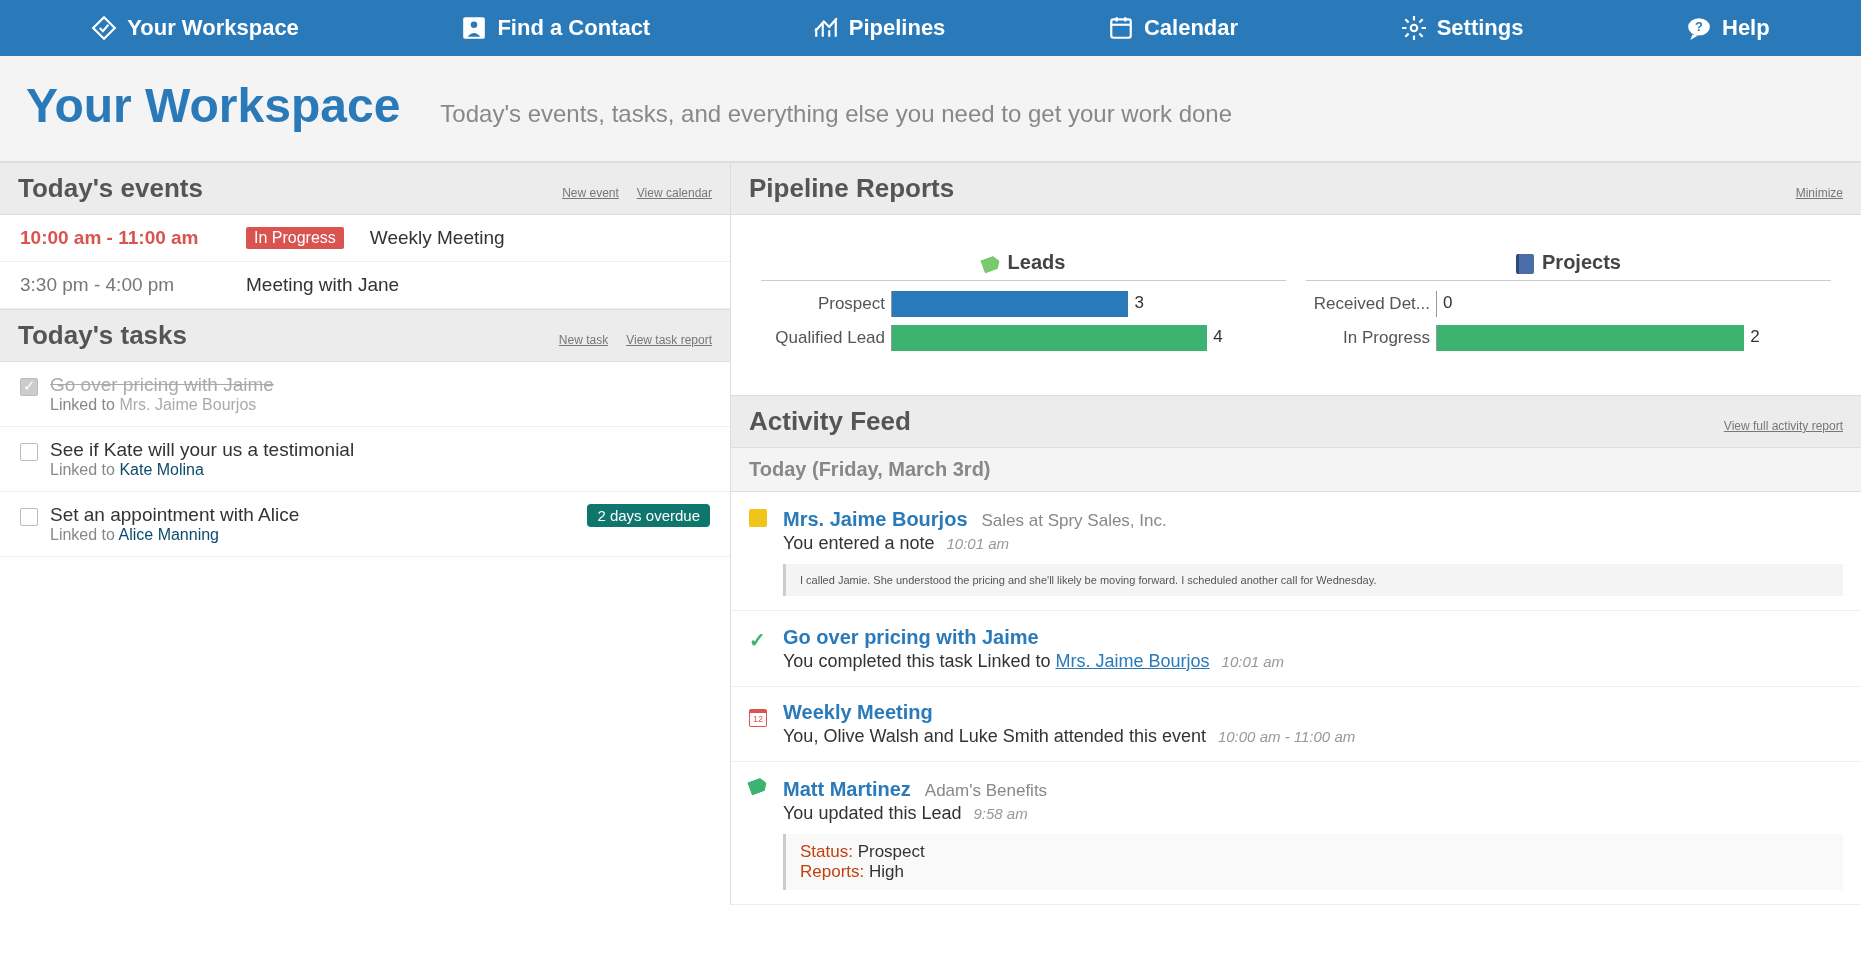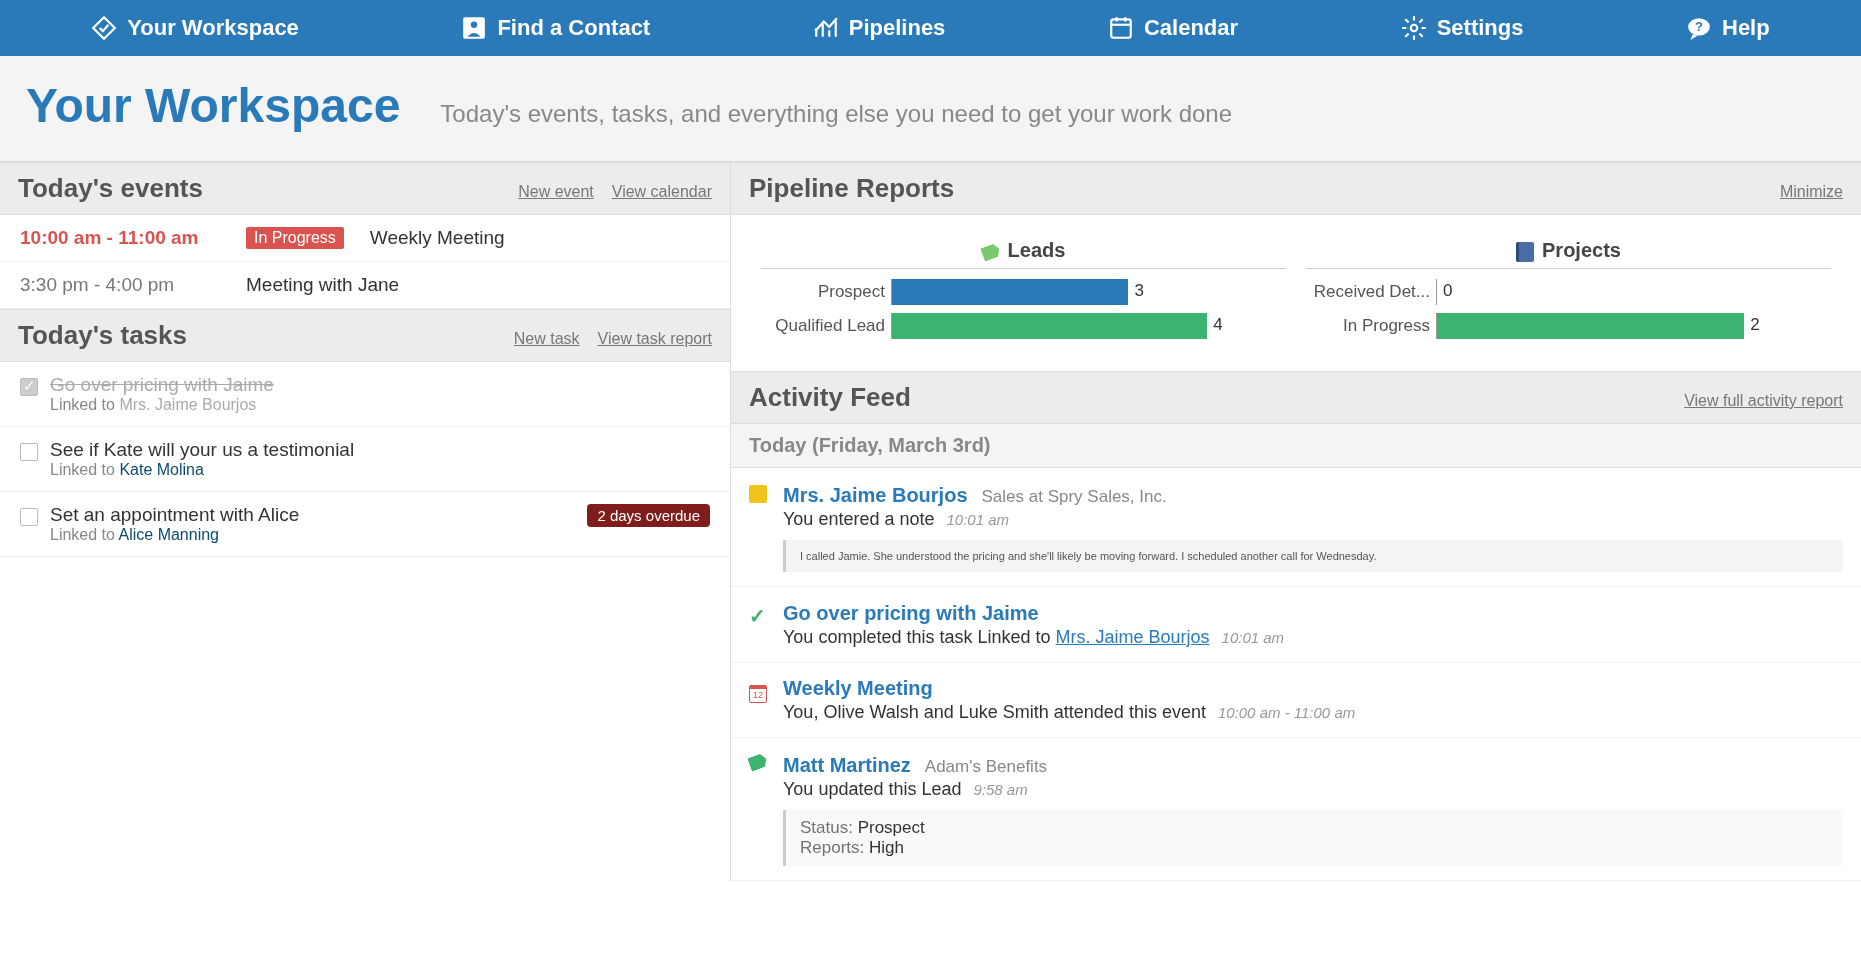--- a/index.html
+++ b/index.html
@@ -12,41 +12,41 @@
 .page-title { color: #2a7ab9; font-size: 48px; font-weight: 700; }
 .page-subtitle { color: #888; font-size: 24px; }
 
 .columns { display: flex; }
 .col-left { width: 731px; border-right: 1px solid #ddd; }
 .col-right { flex: 1; }
 
 .section-header { background: #ececec; border-top: 1px solid #ddd; border-bottom: 1px solid #ddd; padding: 10px 18px; display: flex; align-items: baseline; justify-content: space-between; }
 .section-title { color: #555; font-size: 26px; font-weight: 600; }
 .section-links { display: flex; gap: 18px; }
-.section-links a { color: #777; font-size: 16px; text-decoration: underline; cursor: pointer; }
+.section-links a { color: #777; font-size: 12px; text-decoration: underline; cursor: pointer; }
 
 .event-row { display: flex; align-items: center; padding: 12px 20px; gap: 26px; font-size: 19px; border-bottom: 1px solid #eee; }
 .event-time { width: 200px; color: #777; }
 .event-time.red { color: #d9534f; font-weight: 600; }
 .badge-red { background: #d9534f; color: #fff; padding: 2px 8px; font-size: 16px; border-radius: 2px; }
 .event-title { color: #333; }
 
 .task-row { padding: 12px 20px; border-bottom: 1px solid #eee; display: flex; align-items: flex-start; gap: 12px; position: relative; }
 .task-check { width: 18px; height: 18px; border: 1px solid #bbb; border-radius: 2px; margin-top: 4px; flex-shrink: 0; position: relative; }
 .task-check.checked { background: #ccc; }
 .task-check.checked::after { content: "✓"; color: #fff; position: absolute; top: -2px; left: 2px; font-size: 15px; }
 .task-body { flex: 1; }
 .task-title { font-size: 19px; color: #333; }
 .task-title.done { color: #aaa; text-decoration: line-through; }
 .task-linked { font-size: 16px; color: #888; }
 .task-linked a { color: #0c4a6e; text-decoration: none; }
 .task-linked .gray { color: #aaa; }
-.overdue-badge { background: #7f1d1d; color: #fff; padding: 3px 10px; border-radius: 4px; font-size: 15px; position: absolute; right: 20px; top: 12px; }
-
-.pipe-reports { padding: 24px 30px; display: flex; gap: 20px; justify-content: space-between; }
+.overdue-badge { background: #0f766e; color: #fff; padding: 3px 10px; border-radius: 4px; font-size: 15px; position: absolute; right: 20px; top: 12px; }
+
+.pipe-reports { padding: 36px 30px; display: flex; gap: 20px; justify-content: space-between; }
 .pipe-block { flex: 1; }
 .pipe-head { text-align: center; font-size: 20px; font-weight: 600; color: #444; border-bottom: 1px solid #ccc; padding-bottom: 6px; margin-bottom: 10px; }
 .pipe-head .pico { display: inline-block; vertical-align: middle; margin-right: 8px; }
 .pipe-row { display: flex; align-items: center; margin-bottom: 8px; font-size: 17px; }
 .pipe-label { width: 130px; text-align: right; color: #555; padding-right: 6px; overflow: hidden; text-overflow: ellipsis; white-space: nowrap; }
 .pipe-bar-wrap { flex: 1; height: 26px; position: relative; border-left: 1px solid #999; }
 .pipe-bar { height: 100%; }
 .pipe-bar.blue { background: #2a7ab9; }
 .pipe-bar.green { background: #3cb371; }
 .pipe-val { position: absolute; top: 2px; font-size: 17px; color: #333; }
@@ -57,21 +57,21 @@
 .feed-icon { width: 20px; height: 20px; flex-shrink: 0; position: relative; top: 3px; }
 .feed-body { flex: 1; }
 .feed-title { display: flex; align-items: baseline; gap: 14px; flex-wrap: wrap; }
 .feed-name { color: #2a7ab9; font-size: 20px; font-weight: 600; }
 .feed-meta { color: #888; font-size: 17px; }
 .feed-desc { color: #333; font-size: 18px; margin-top: 2px; }
 .feed-desc a { color: #2a7ab9; text-decoration: underline; }
 .feed-time { color: #999; font-size: 15px; font-style: italic; margin-left: 12px; }
 .feed-note { background: #f4f4f4; border-left: 3px solid #ccc; padding: 10px 14px; margin-top: 10px; color: #555; font-size: 11px; }
 .feed-status { margin-top: 10px; margin-left: 0; padding: 8px 14px; border-left: 3px solid #ccc; background: #f9f9f9; font-size: 17px; }
-.feed-status .lbl { color: #737373; }
+.feed-status .lbl { color: #c2410c; }
 
 .icon-note { background: #f0c419; border-radius: 2px; width: 18px; height: 18px; }
 .icon-check-green { color: #3cb371; font-size: 20px; font-weight: bold; }
 .icon-cal { width: 18px; height: 18px; border: 1px solid #d9534f; border-top: 4px solid #d9534f; border-radius: 2px; font-size: 9px; text-align: center; line-height: 12px; color: #d9534f; }
 .icon-tag { width: 18px; height: 14px; background: #3cb371; transform: rotate(-20deg); clip-path: polygon(0 0, 75% 0, 100% 50%, 75% 100%, 0 100%); }
 .icon-tag-y { width: 18px; height: 14px; background: #7bc96f; transform: rotate(-20deg); clip-path: polygon(0 0, 75% 0, 100% 50%, 75% 100%, 0 100%); }
 .icon-book { width: 18px; height: 20px; background: #4a6da7; border-radius: 2px; border-left: 3px solid #2a4a77; }
 </style>
 </head>
 <body>

